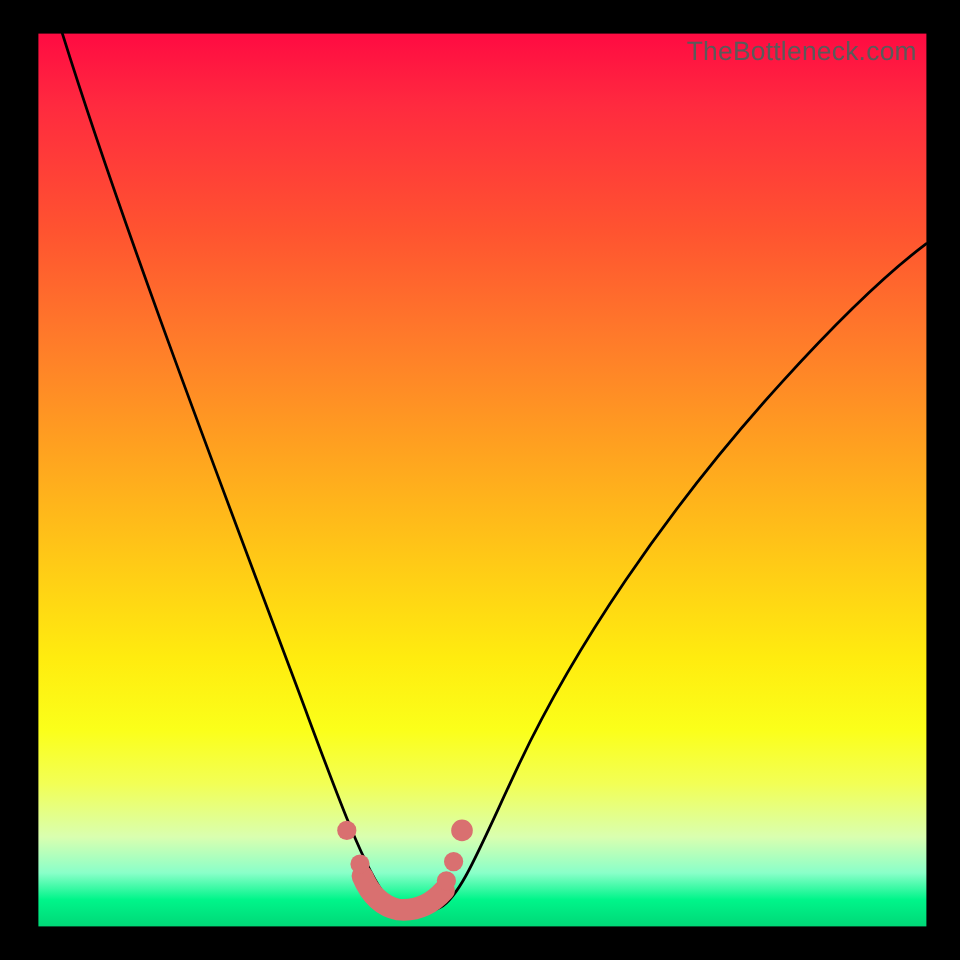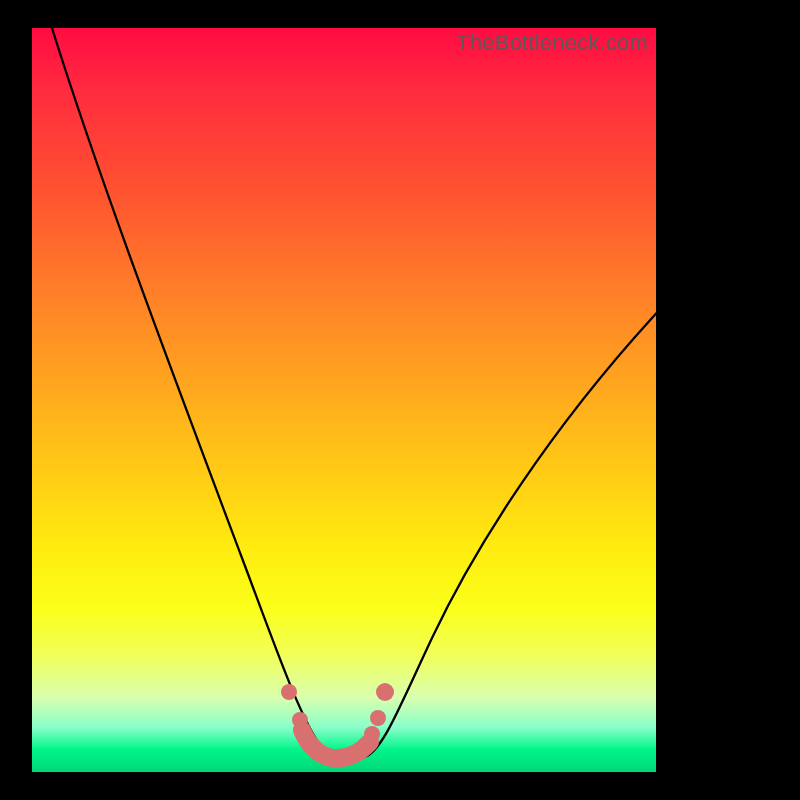--- a/index.html
+++ b/index.html
@@ -14,21 +14,21 @@
   .frame {
     position: absolute;
     left: 0; top: 0;
     width: 800px; height: 800px;
     background: #000;
   }
   .plot {
     position: absolute;
     left: 32px;
     top: 28px;
-    width: 624px;
+    width: 740px;
     height: 744px;
     
     background: linear-gradient(to bottom,
       #ff0b42 0%,
       #ff2a3f 8%,
       #ff5330 22%,
       #ff7a2a 34%,
       #ffa020 46%,
       #ffc617 58%,
       #ffec0f 70%,

